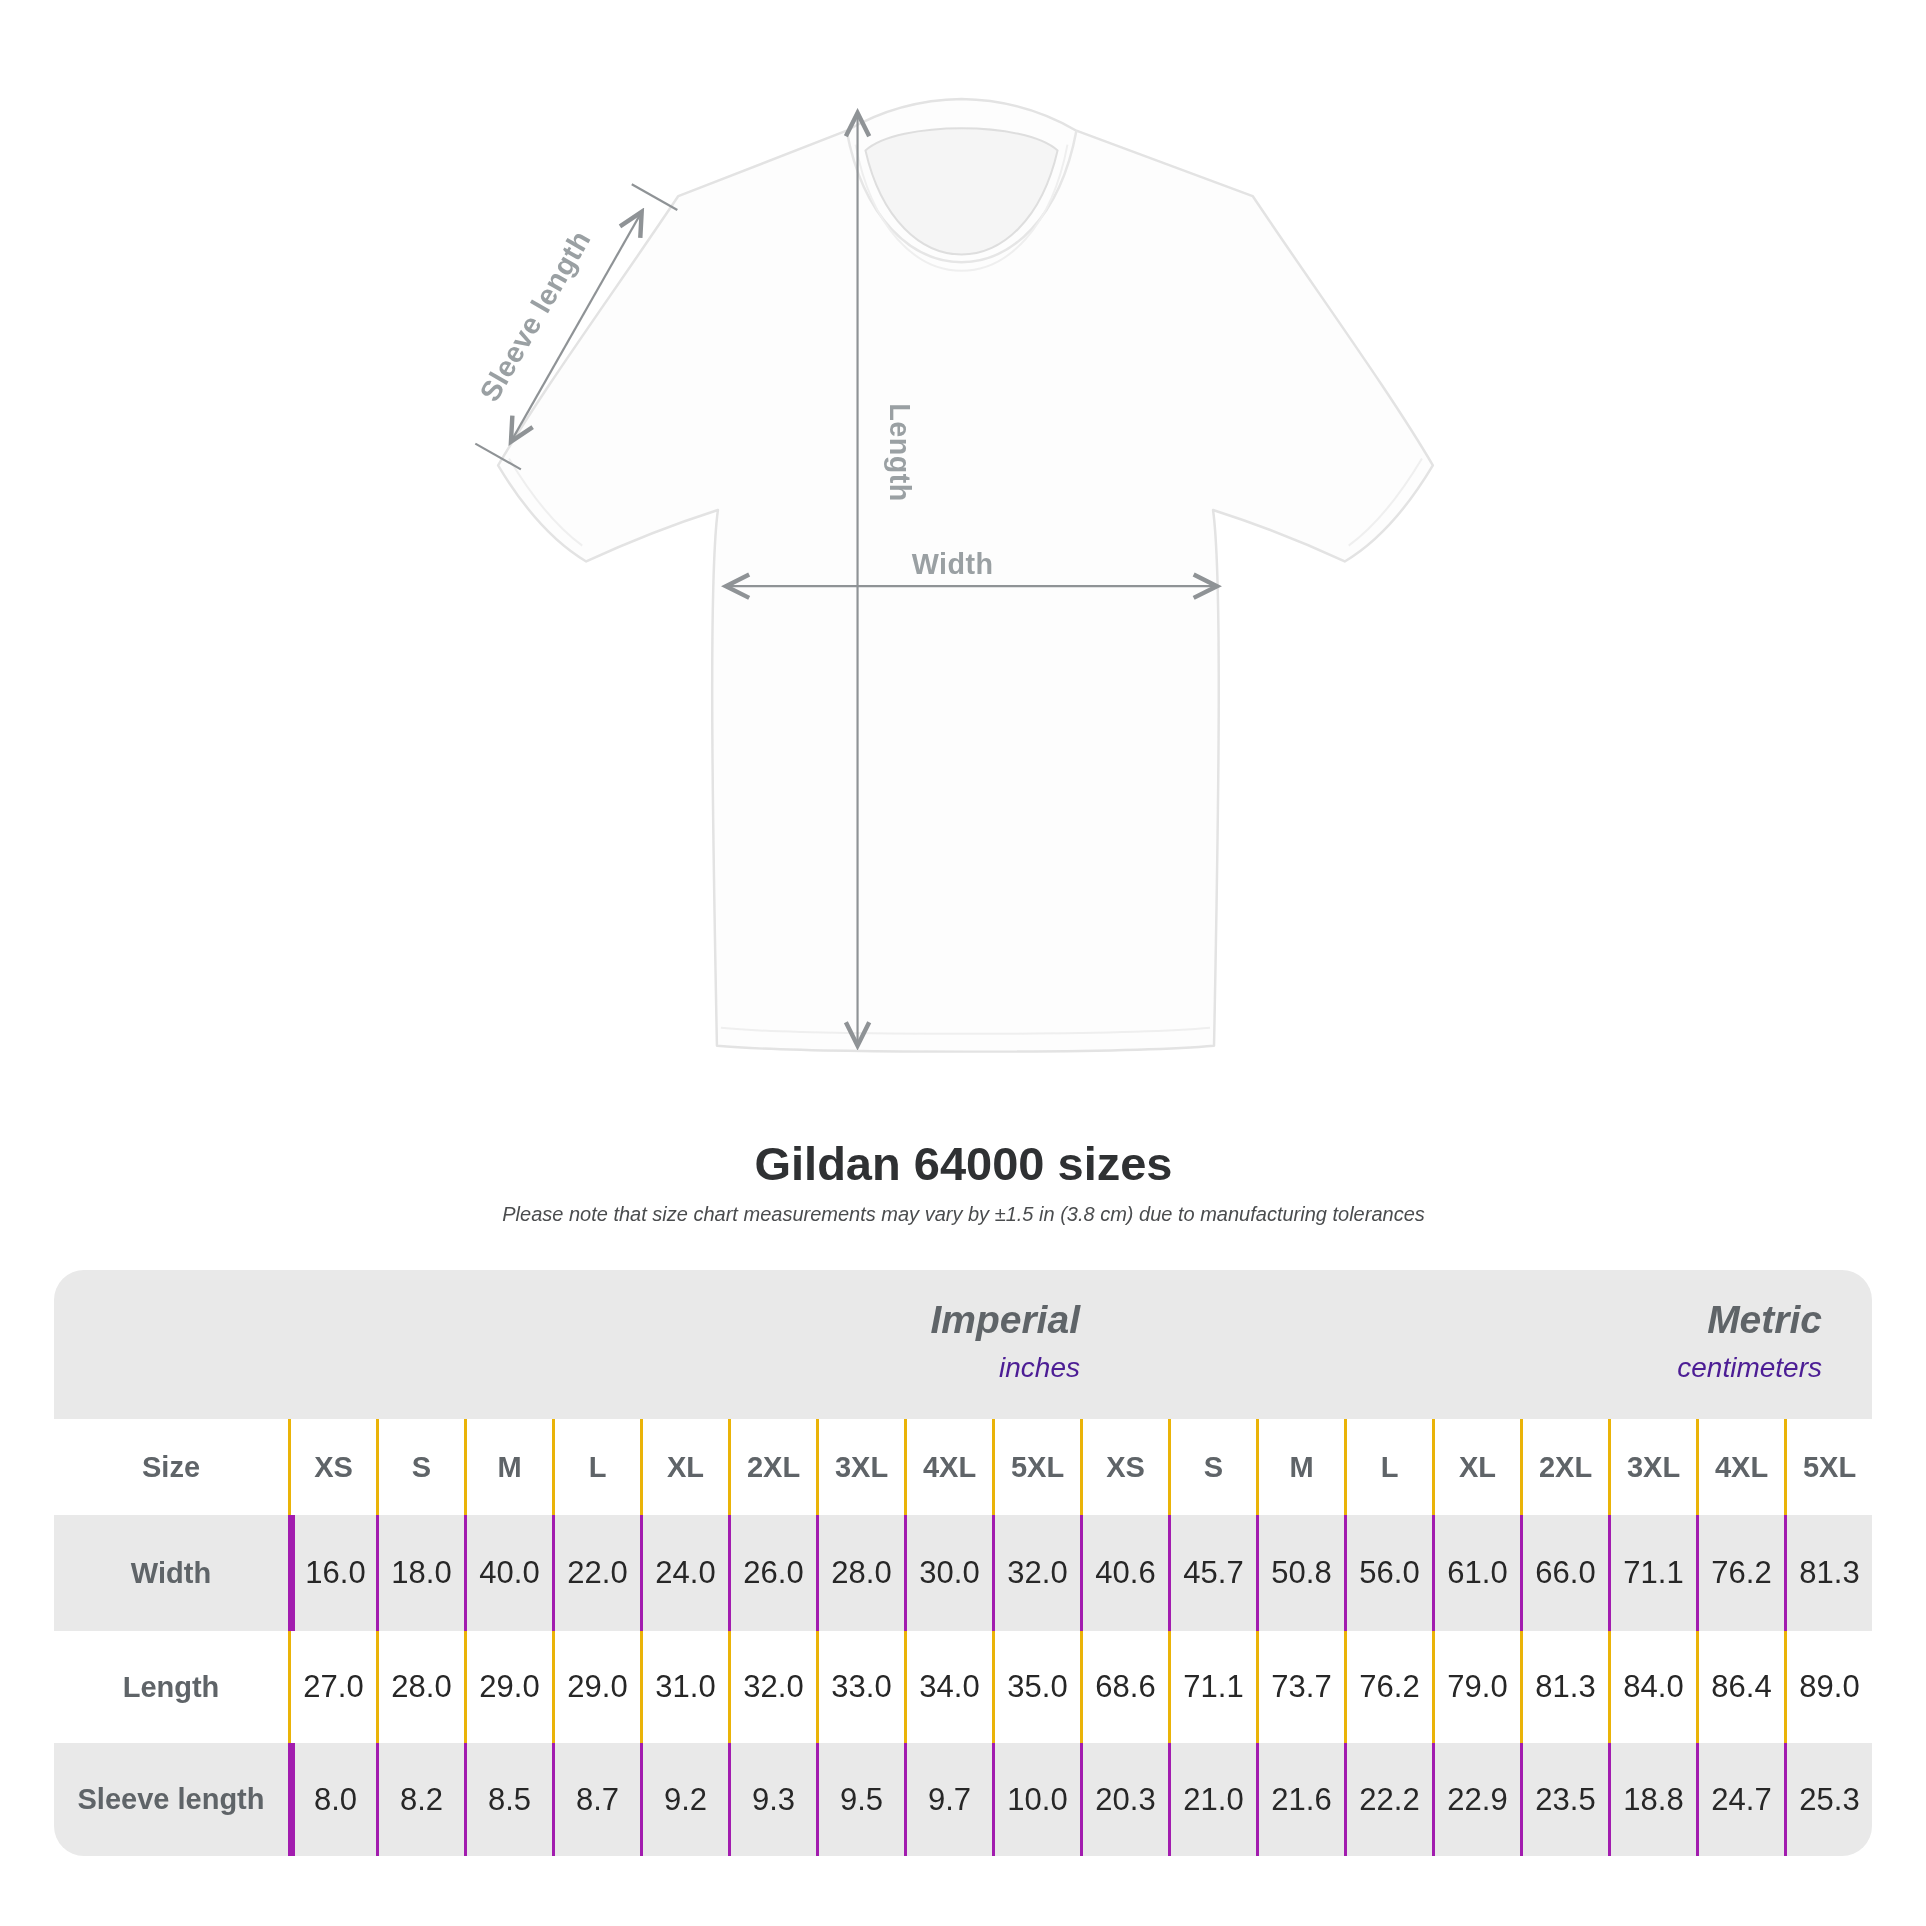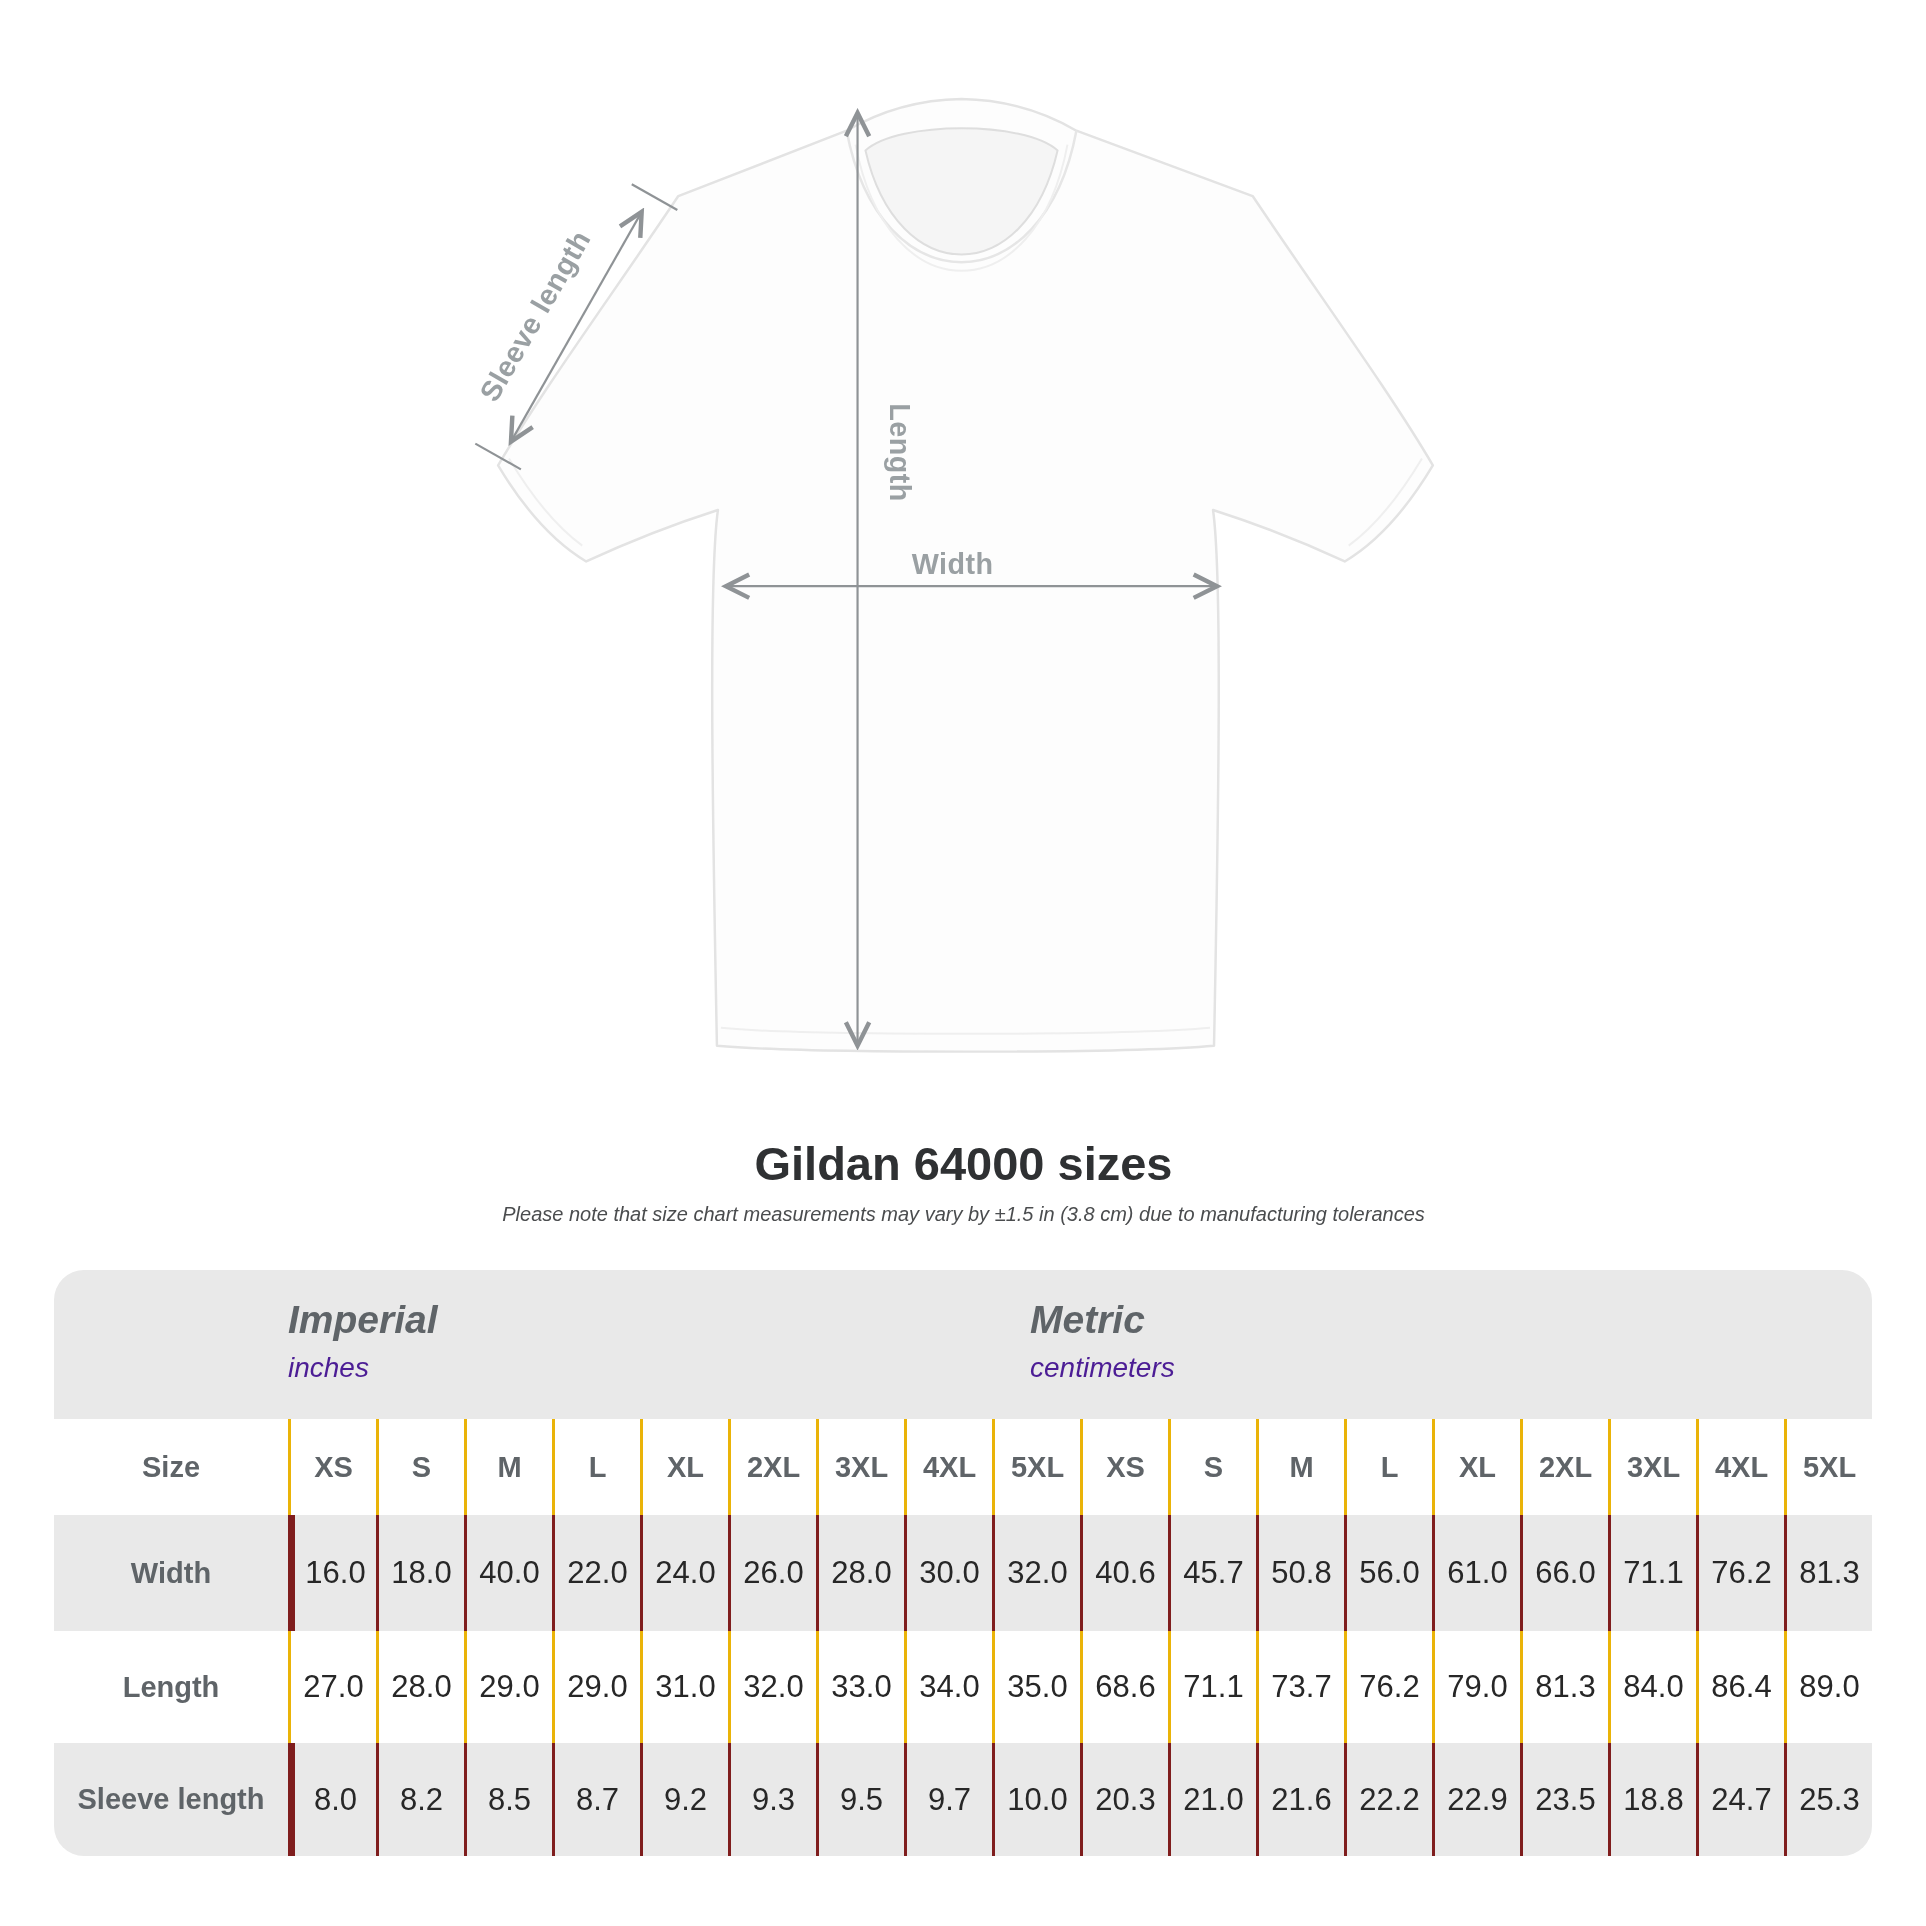--- a/index.html
+++ b/index.html
@@ -30,21 +30,21 @@
     position:absolute;left:0;top:1203px;width:100%;text-align:center;
     font-size:20px;font-style:italic;color:var(--subtitle,#4a4c4e);
   }
 
   
   .size-table{position:absolute;left:54px;top:1270px;width:1818px;}
   .unit-band{
     position:relative;height:149px;background:var(--band,#e9e9e9);
     border-radius:30px 30px 0 0;
   }
-  .unit-group{position:absolute;top:0;height:149px;text-align:left;}
+  .unit-group{position:absolute;top:0;height:149px;text-align:right;}
   .unit-group.imperial{left:234px;width:792px;}
   .unit-group.metric{left:976px;width:792px;}
   .unit-name{
     margin-top:28px;font-size:39px;font-weight:bold;font-style:italic;
     color:var(--hdr,#5c6165);
   }
   .unit-sub{margin-top:10px;font-size:28px;font-style:italic;color:#4c1d95;}
 
   .trow{
     display:grid;grid-template-columns:234px repeat(18,1fr);
@@ -56,21 +56,21 @@
   .r-sleeve{height:113px;background:var(--band,#e9e9e9);border-radius:0 0 30px 30px;overflow:hidden;}
 
   .cell{
     display:flex;align-items:center;justify-content:center;
     font-size:31px;color:var(--num,#272727);
   }
   .cell.hdr{font-size:29px;font-weight:bold;color:var(--hdr,#63686b);}
   .label-cell{font-size:29px;font-weight:bold;color:var(--hdr,#63686b);}
 
   .r-sizes .cell + .cell,.r-length .cell + .cell{border-left:3px solid #eab308;}
-  .r-width .cell + .cell,.r-sleeve .cell + .cell{border-left:3px solid #7f1d1d;}
+  .r-width .cell + .cell,.r-sleeve .cell + .cell{border-left:3px solid #a21caf;}
   .r-width .cell.first-data,.r-sleeve .cell.first-data{border-left-width:7px;}
 </style>
 </head>
 <body>
 
 <div class="canvas">
 
   <svg class="diagram" viewBox="0 0 1946 1125" xmlns="http://www.w3.org/2000/svg">
     <defs>
       <marker id="ah-end" viewBox="0 0 14 14" refX="12" refY="7" markerWidth="15" markerHeight="15" orient="auto">

